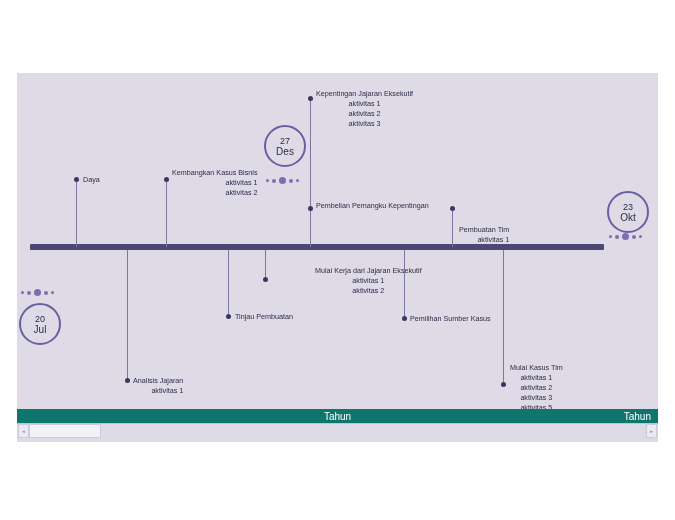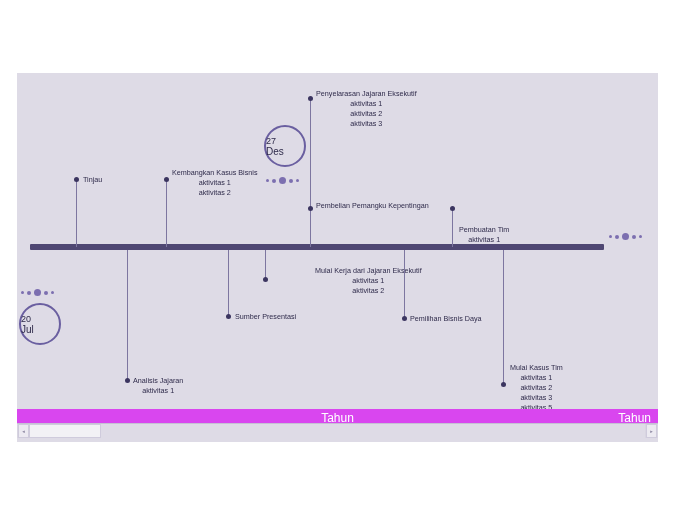--- a/index.html
+++ b/index.html
@@ -58,30 +58,31 @@
     line-height: 10px;
     white-space: pre;
   }
   .node-label .title {
     display: block;
   }
   .node-label .act {
     display: block;
   }
   .node-label.c { text-align: center; }
-  .node-label.l { text-align: center; }
+  .node-label.l { text-align: right; }
 
   
   .date-circle {
     position: absolute;
     border: 2.5px solid #6a5fa0;
     border-radius: 50%;
     box-sizing: border-box;
     display: flex;
     flex-direction: column;
+    align-items: center;
     justify-content: center;
     color: #2e2a4a;
     background: transparent;
   }
   .date-circle .d-day {
     font-size: 9px;
     line-height: 10px;
   }
   .date-circle .d-mon {
     font-size: 10px;
@@ -104,23 +105,23 @@
   .dot-cluster i.m { width: 4px;  height: 4px; }
   .dot-cluster i.l { width: 7px;  height: 7px; }
 
   
   #year-band {
     position: absolute;
     left: 17px;
     top: 409px;
     width: 641px;
     height: 16px;
-    background: #d946ef;
+    background: #0f766e;
     color: #ffffff;
-    font-size: 12px;
+    font-size: 10px;
   }
   #year-band .yr-center {
     position: absolute;
     left: 0; right: 0; top: 2px;
     text-align: center;
   }
   #year-band .yr-right {
     position: absolute;
     right: 7px; top: 2px;
   }
@@ -171,45 +172,45 @@
     background: #dedbe6;
   }
 </style>
 </head>
 <body>
 
 <div id="canvas">
     <div class="axis-bar" style="left: 13px; top: 171px; width: 574px; height: 6px;"></div>
     <div class="stem" style="left: 59px; top: 106px; height: 68px;"></div>
     <div class="node-dot" style="left: 57px; top: 104px;"></div>
-    <div class="node-label l" style="left: 66px; top: 102px;"><span class="title">Tinjau</span></div>
+    <div class="node-label l" style="left: 66px; top: 102px;"><span class="title">Daya</span></div>
     <div class="stem" style="left: 149px; top: 106px; height: 68px;"></div>
     <div class="node-dot" style="left: 147px; top: 104px;"></div>
     <div class="node-label l" style="left: 155px; top: 95px;"><span class="title">Kembangkan Kasus Bisnis</span><span class="act">aktivitas 1</span><span class="act">aktivitas 2</span></div>
     <div class="stem" style="left: 293px; top: 25px; height: 149px;"></div>
     <div class="node-dot" style="left: 291px; top: 23px;"></div>
-    <div class="node-label c" style="left: 299px; top: 16px;"><span class="title">Penyelarasan Jajaran Eksekutif</span><span class="act">aktivitas 1</span><span class="act">aktivitas 2</span><span class="act">aktivitas 3</span></div>
+    <div class="node-label c" style="left: 299px; top: 16px;"><span class="title">Kepentingan Jajaran Eksekutif</span><span class="act">aktivitas 1</span><span class="act">aktivitas 2</span><span class="act">aktivitas 3</span></div>
     <div class="stem" style="left: 293px; top: 135px; height: 39px;"></div>
     <div class="node-dot" style="left: 291px; top: 133px;"></div>
     <div class="node-label l" style="left: 299px; top: 128px;"><span class="title">Pembelian Pemangku Kepentingan</span></div>
     <div class="stem" style="left: 435px; top: 135px; height: 39px;"></div>
     <div class="node-dot" style="left: 433px; top: 133px;"></div>
     <div class="node-label l" style="left: 442px; top: 128px; margin-top: 24px;"><span class="title">Pembuatan Tim</span><span class="act">aktivitas 1</span></div>
     <div class="stem" style="left: 211px; top: 177px; height: 66px;"></div>
     <div class="node-dot" style="left: 209px; top: 241px;"></div>
-    <div class="node-label l" style="left: 218px; top: 239px;"><span class="title">Sumber Presentasi</span></div>
+    <div class="node-label l" style="left: 218px; top: 239px;"><span class="title">Tinjau Pembuatan</span></div>
     <div class="stem" style="left: 110px; top: 177px; height: 130px;"></div>
     <div class="node-dot" style="left: 108px; top: 305px;"></div>
     <div class="node-label l" style="left: 116px; top: 303px;"><span class="title">Analisis Jajaran</span><span class="act">aktivitas 1</span></div>
     <div class="stem" style="left: 248px; top: 177px; height: 29px;"></div>
     <div class="node-dot" style="left: 246px; top: 204px;"></div>
     <div class="node-label c" style="left: 255px; top: 193px; margin-left: 43px;"><span class="title">Mulai Kerja dari Jajaran Eksekutif</span><span class="act">aktivitas 1</span><span class="act">aktivitas 2</span></div>
     <div class="stem" style="left: 387px; top: 177px; height: 68px;"></div>
     <div class="node-dot" style="left: 385px; top: 243px;"></div>
-    <div class="node-label l" style="left: 393px; top: 241px;"><span class="title">Pemilihan Bisnis Daya</span></div>
+    <div class="node-label l" style="left: 393px; top: 241px;"><span class="title">Pemilihan Sumber Kasus</span></div>
     <div class="stem" style="left: 486px; top: 177px; height: 134px;"></div>
     <div class="node-dot" style="left: 484px; top: 309px;"></div>
     <div class="node-label c" style="left: 493px; top: 290px;"><span class="title">Mulai Kasus Tim</span><span class="act">aktivitas 1</span><span class="act">aktivitas 2</span><span class="act">aktivitas 3</span><span class="act">aktivitas 5</span></div>
     <div class="date-circle" style="left: 2px; top: 230px; width: 42px; height: 42px;">
       <span class="d-day">20</span>
       <span class="d-mon">Jul</span>
     </div>
     <div class="dot-cluster" style="left: 4px; top: 216px;">
       <i class="s"></i>
       <i class="m"></i>
@@ -221,20 +222,24 @@
       <span class="d-day">27</span>
       <span class="d-mon">Des</span>
     </div>
     <div class="dot-cluster" style="left: 249px; top: 104px;">
       <i class="s"></i>
       <i class="m"></i>
       <i class="l"></i>
       <i class="m"></i>
       <i class="s"></i>
     </div>
+    <div class="date-circle" style="left: 590px; top: 118px; width: 42px; height: 42px;">
+      <span class="d-day">23</span>
+      <span class="d-mon">Okt</span>
+    </div>
     <div class="dot-cluster" style="left: 592px; top: 160px;">
       <i class="s"></i>
       <i class="m"></i>
       <i class="l"></i>
       <i class="m"></i>
       <i class="s"></i>
     </div>
   </div>
 
 <div id="year-band">

